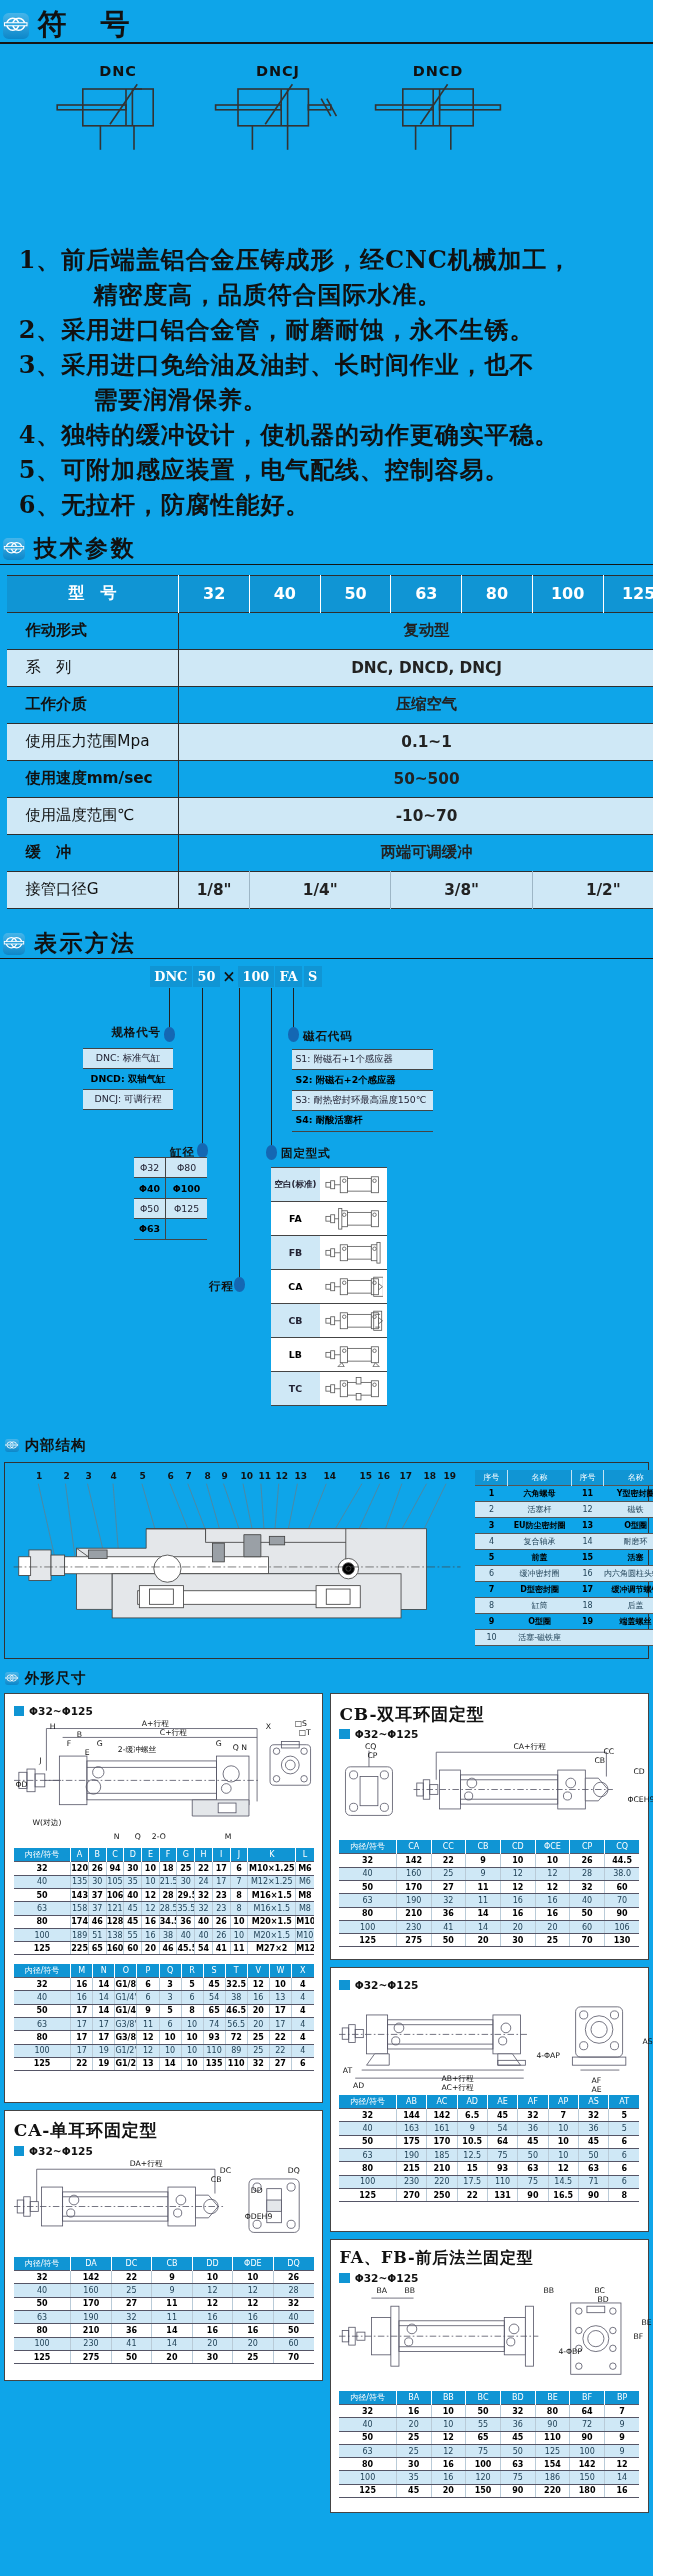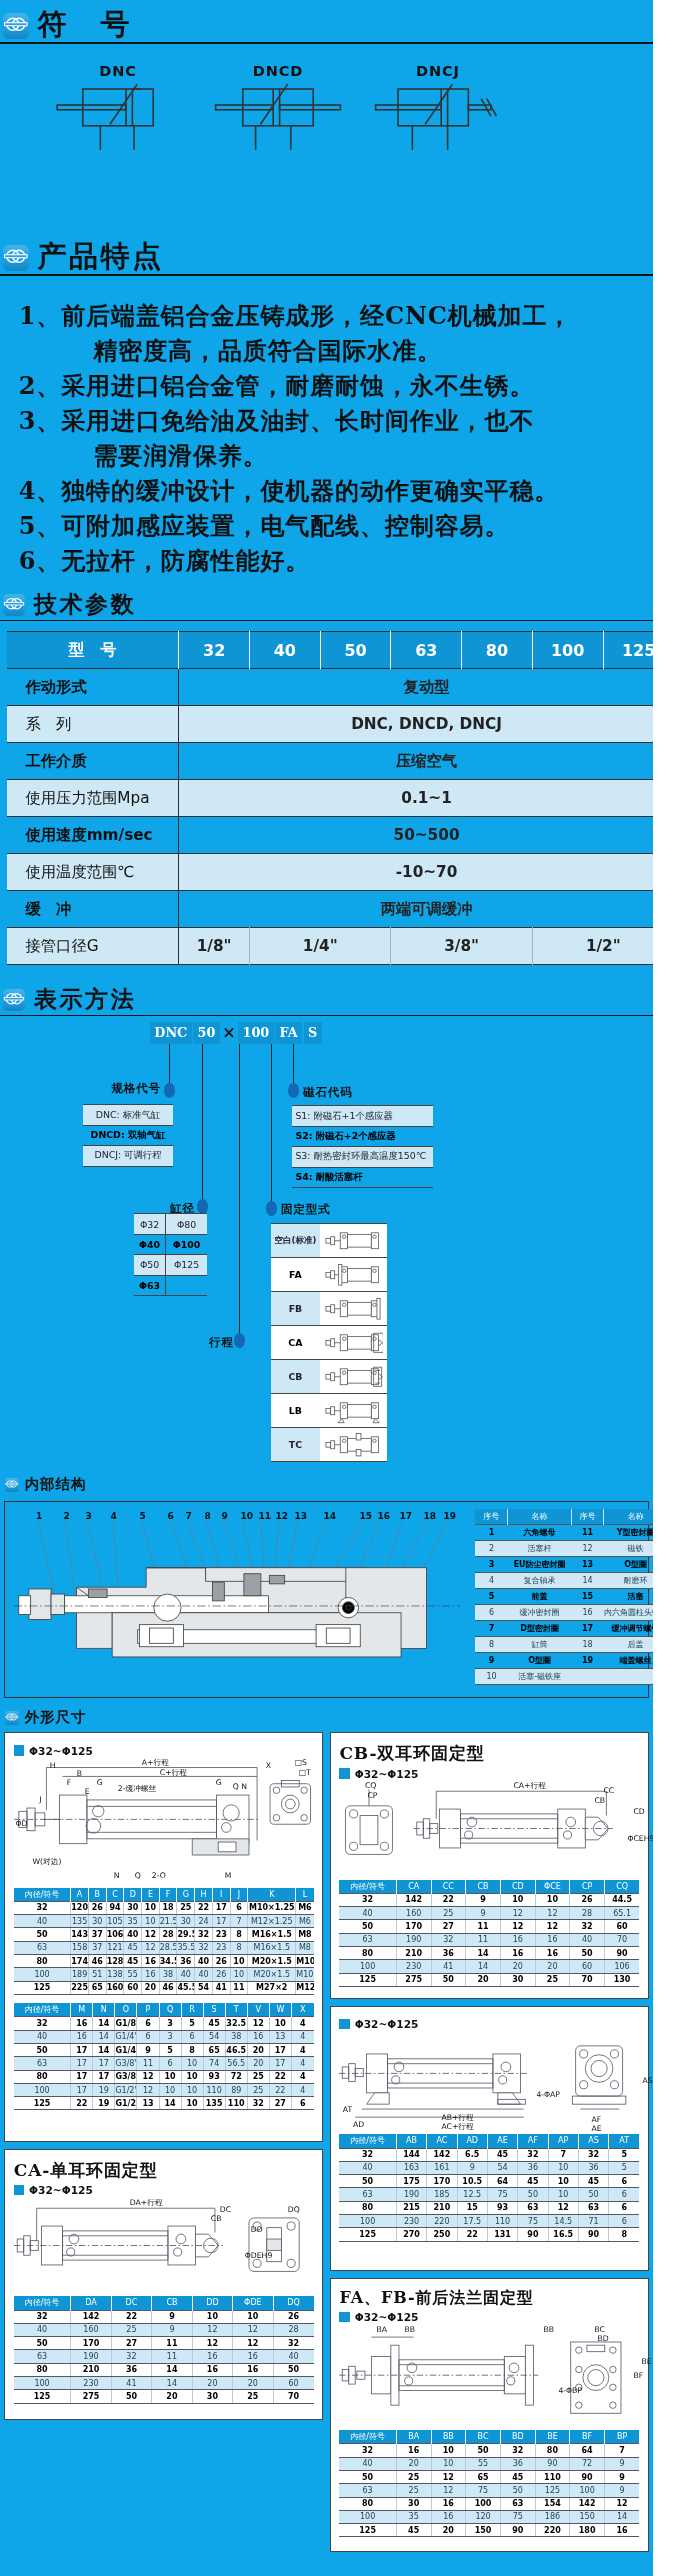--- a/index.html
+++ b/index.html
@@ -154,57 +154,49 @@
         <line x1="90" y1="10" x2="90" y2="56"></line>
           <line x1="98" y1="10" x2="98" y2="56"></line>
         <rect x="4" y="30" width="86" height="6"></rect>
         <line x1="70" y1="54" x2="104" y2="4"></line>
           <line x1="98" y1="10" x2="110" y2="10"></line>
         <line x1="58" y1="56" x2="58" y2="86"></line>
           <line x1="100" y1="56" x2="100" y2="86"></line>
       </svg>
     </div>
     <div class="sym">
-      <div class="lab">DNCD</div>
-      <svg viewBox="0 0 160 110" width="128" height="88">
-        <rect x="36" y="10" width="88" height="46"></rect>
-        <line x1="74" y1="10" x2="74" y2="56"></line>
-          <line x1="82" y1="10" x2="82" y2="56"></line>
-        <rect x="2" y="30" width="72" height="6"></rect>
-          <rect x="82" y="30" width="76" height="6"></rect>
-        <line x1="58" y1="54" x2="92" y2="4"></line>
-        <line x1="52" y1="56" x2="52" y2="86"></line>
-          <line x1="96" y1="56" x2="96" y2="86"></line>
-      </svg>
-    </div>
-    <div class="sym">
       <div class="lab">DNCJ</div>
       <svg viewBox="0 0 160 110" width="128" height="88">
         <rect x="30" y="10" width="88" height="46"></rect>
         <line x1="84" y1="10" x2="84" y2="56"></line>
           <line x1="92" y1="10" x2="92" y2="56"></line>
         <rect x="2" y="30" width="82" height="6"></rect>
         <line x1="64" y1="54" x2="98" y2="4"></line>
         <line x1="134" y1="22" x2="146" y2="44"></line>
           <line x1="141" y1="22" x2="153" y2="44"></line>
         <rect x="118" y="30" width="28" height="6"></rect>
         <line x1="48" y1="56" x2="48" y2="86"></line>
           <line x1="92" y1="56" x2="92" y2="86"></line>
       </svg>
     </div>
+    <div class="sym">
+      <div class="lab">DNCD</div>
+      <svg viewBox="0 0 160 110" width="128" height="88">
+        <rect x="36" y="10" width="88" height="46"></rect>
+        <line x1="74" y1="10" x2="74" y2="56"></line>
+          <line x1="82" y1="10" x2="82" y2="56"></line>
+        <rect x="2" y="30" width="72" height="6"></rect>
+          <rect x="82" y="30" width="76" height="6"></rect>
+        <line x1="58" y1="54" x2="92" y2="4"></line>
+        <line x1="52" y1="56" x2="52" y2="86"></line>
+          <line x1="96" y1="56" x2="96" y2="86"></line>
+      </svg>
+    </div>
   </div>
 
-  <div class="sec-hd" style="margin-top:12px">
-    <span class="logo logo-lg">
-      <svg viewBox="0 0 34 30">
-          <use href="#logoart"></use>
-        </svg>
-      </span>
-    <span class="ttl ttl-xl">产品特点</span>
-  </div>
 
   <ul class="features">
     <li>1、前后端盖铝合金压铸成形，经CNC机械加工，
 　　　精密度高，品质符合国际水准。</li>
     <li>2、采用进口铝合金管，耐磨耐蚀，永不生锈。</li>
     <li>3、采用进口免给油及油封、长时间作业，也不
 　　　需要润滑保养。</li>
     <li>4、独特的缓冲设计，使机器的动作更确实平稳。</li>
     <li>5、可附加感应装置，电气配线、控制容易。</li>
     <li>6、无拉杆，防腐性能好。</li>
@@ -437,21 +429,21 @@
                 <use href="#mcyl"></use>
                 <rect x="40" y="2" width="6" height="8" fill="#fff" stroke="#555"></rect>
                 <rect x="40" y="22" width="6" height="8" fill="#fff" stroke="#555"></rect>
               </svg>
             </td>
           </tr>
     </tbody>
       </table>
   </div>
 
-  <div class="sec-hd-sm" style="margin-top:3px">
+  <div class="sec-hd-sm" style="margin-top:20px">
     <span class="logo logo-sm">
       <svg viewBox="0 0 34 30">
           <use href="#logoart"></use>
         </svg>
       </span>
     <span class="ttl">内部结构</span>
   </div>
 
   <div class="internal-box">
     <div class="internal-draw callouts">
@@ -1107,21 +1099,21 @@
                 <td>44.5</td>
               </tr>
               <tr>
                 <td>40</td>
                 <td>160</td>
                 <td>25</td>
                 <td>9</td>
                 <td>12</td>
                 <td>12</td>
                 <td>28</td>
-                <td>65.1</td>
+                <td>38.0</td>
               </tr>
               <tr>
                 <td>50</td>
                 <td>170</td>
                 <td>27</td>
                 <td>11</td>
                 <td>12</td>
                 <td>12</td>
                 <td>32</td>
                 <td>60</td>

